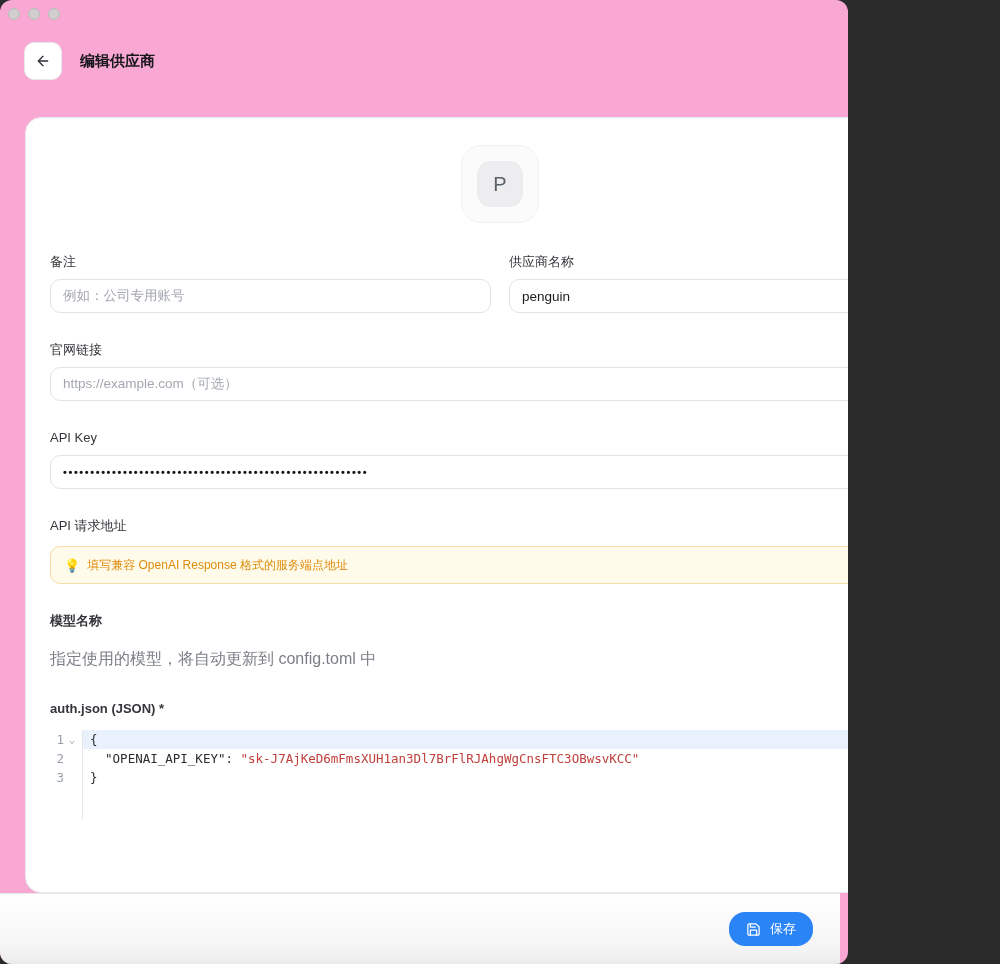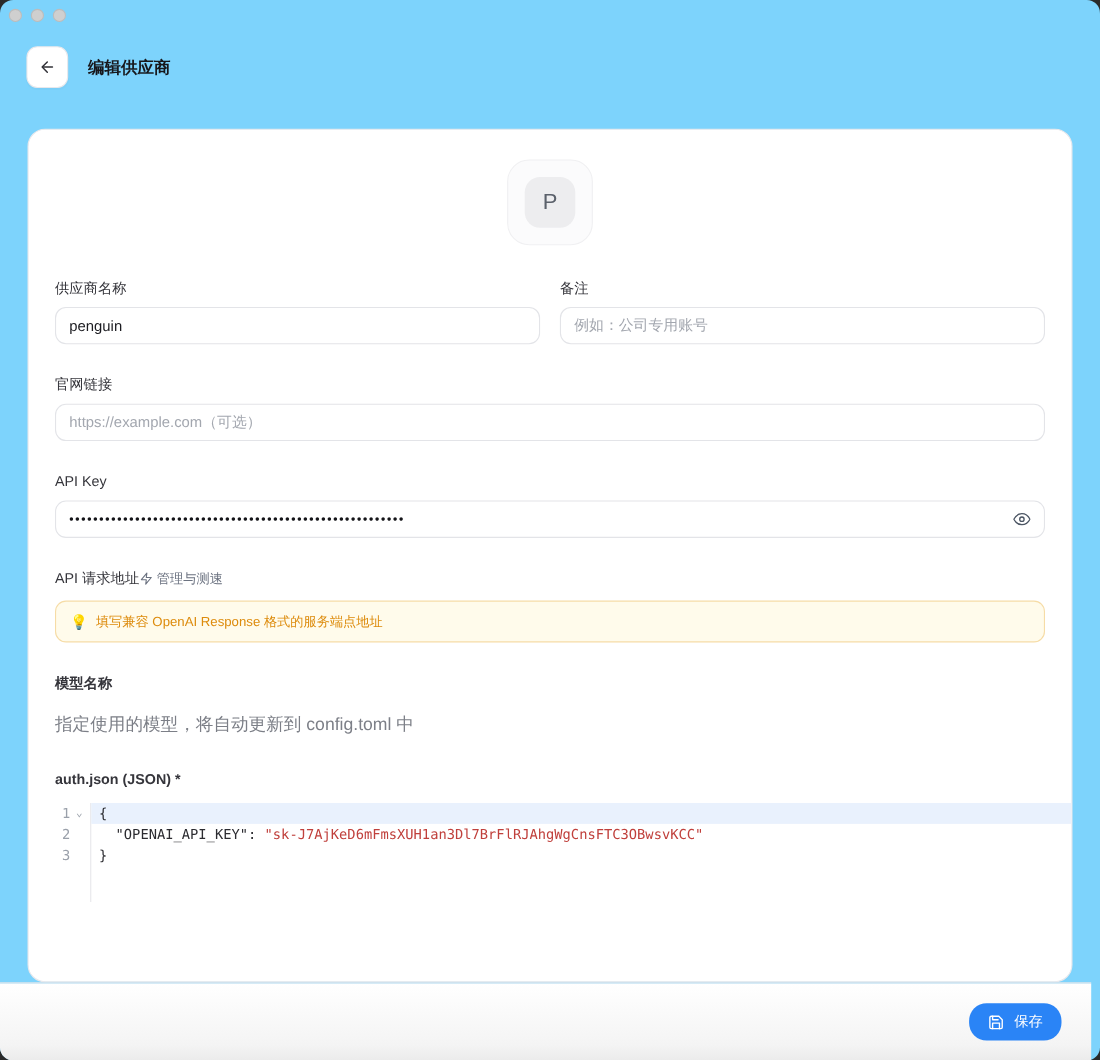--- a/index.html
+++ b/index.html
@@ -1,32 +1,32 @@
 <!DOCTYPE html>
 <html><head>
 <meta charset="utf-8">
 <style>
   html,body{margin:0;padding:0;background:#2a2a2a;font-family:"Liberation Sans","DejaVu Sans",sans-serif;}
-  .window{position:relative;width:1000px;height:964px;background:#7dd3fc;border-radius:12px;overflow:hidden;}
+  .window{position:relative;width:848px;height:964px;background:#f9a8d4;border-radius:12px;overflow:hidden;}
   
   .traffic{position:absolute;top:8px;left:8px;display:flex;gap:8px;}
   .light{width:12px;height:12px;border-radius:50%;background:#cfcfcf;border:1px solid #bcbcbc;box-sizing:border-box;}
   
   .header{position:absolute;top:42px;left:24px;display:flex;align-items:center;gap:18px;}
   .back-btn{width:36px;height:36px;border-radius:10px;border:1px solid #e8e8ec;background:#fff;display:flex;align-items:center;justify-content:center;color:#303036;cursor:pointer;box-shadow:0 1px 1px rgba(0,0,0,.02);}
   .page-title{font-size:15px;font-weight:700;color:#17171b;}
   
   .card{position:absolute;top:117px;left:25px;width:950px;height:776px;background:#fff;border:1px solid #e8e8ec;border-radius:16px;box-sizing:border-box;padding:27px 24px 0 24px;overflow:hidden;}
   .avatar-wrap{display:flex;justify-content:center;}
   .avatar-outer{width:76px;height:76px;border-radius:20px;background:#fbfbfc;border:1px solid #f0f0f2;display:flex;align-items:center;justify-content:center;}
   .avatar-inner{width:46px;height:46px;border-radius:14px;background:#ededef;display:flex;align-items:center;justify-content:center;font-size:20px;color:#5b616b;font-weight:500;}
   .form-row{display:grid;grid-template-columns:1fr 1fr;column-gap:18px;margin-top:30px;}
   .field{margin-top:28px;}
   .label{font-size:13px;font-weight:500;color:#35353b;line-height:18px;}
-  .label-row{display:flex;align-items:center;justify-content:flex-start;margin-top:12px;}
+  .label-row{display:flex;align-items:center;justify-content:space-between;margin-top:12px;}
   .action-link{display:flex;align-items:center;gap:4px;font-size:12px;color:#6b7280;cursor:pointer;}
   .input{margin-top:8px;height:34px;border:1px solid #e3e4e8;border-radius:10px;background:#fff;display:flex;align-items:center;padding:0 12px;font-size:13.5px;color:#1b1b20;box-sizing:border-box;}
   .input .placeholder{color:#a3a7af;}
   .input.with-icon{justify-content:space-between;}
   .dots{font-size:11px;letter-spacing:1.6px;color:#141418;font-weight:700;white-space:nowrap;overflow:hidden;}
   .eye{color:#4b5563;display:flex;align-items:center;cursor:pointer;}
   .hint{margin-top:11px;background:#fffbeb;border:1px solid #f6dca6;border-radius:10px;height:38px;display:flex;align-items:center;gap:7px;padding:0 13px;box-sizing:border-box;}
   .hint .hint-text{font-size:12px;color:#dd8b0c;text-align:center;}
   .hint .bulb{font-size:13px;}
   .helper{margin-top:19px;font-size:16px;color:#7c7f87;}
@@ -71,29 +71,29 @@
   <div class="card">
 
     <div class="avatar-wrap">
       <div class="avatar-outer">
         <div class="avatar-inner">P</div>
       </div>
     </div>
 
     <div class="form-row">
       <div>
+        <div class="label">备注</div>
+        <div class="input">
+          <span class="placeholder">例如：公司专用账号</span>
+        </div>
+      </div>
+      <div>
         <div class="label">供应商名称</div>
         <div class="input">
           <span>penguin</span>
-        </div>
-      </div>
-      <div>
-        <div class="label">备注</div>
-        <div class="input">
-          <span class="placeholder">例如：公司专用账号</span>
         </div>
       </div>
     </div>
 
     <div class="field">
       <div class="label">官网链接</div>
       <div class="input">
         <span class="placeholder">https://example.com（可选）</span>
       </div>
     </div>

